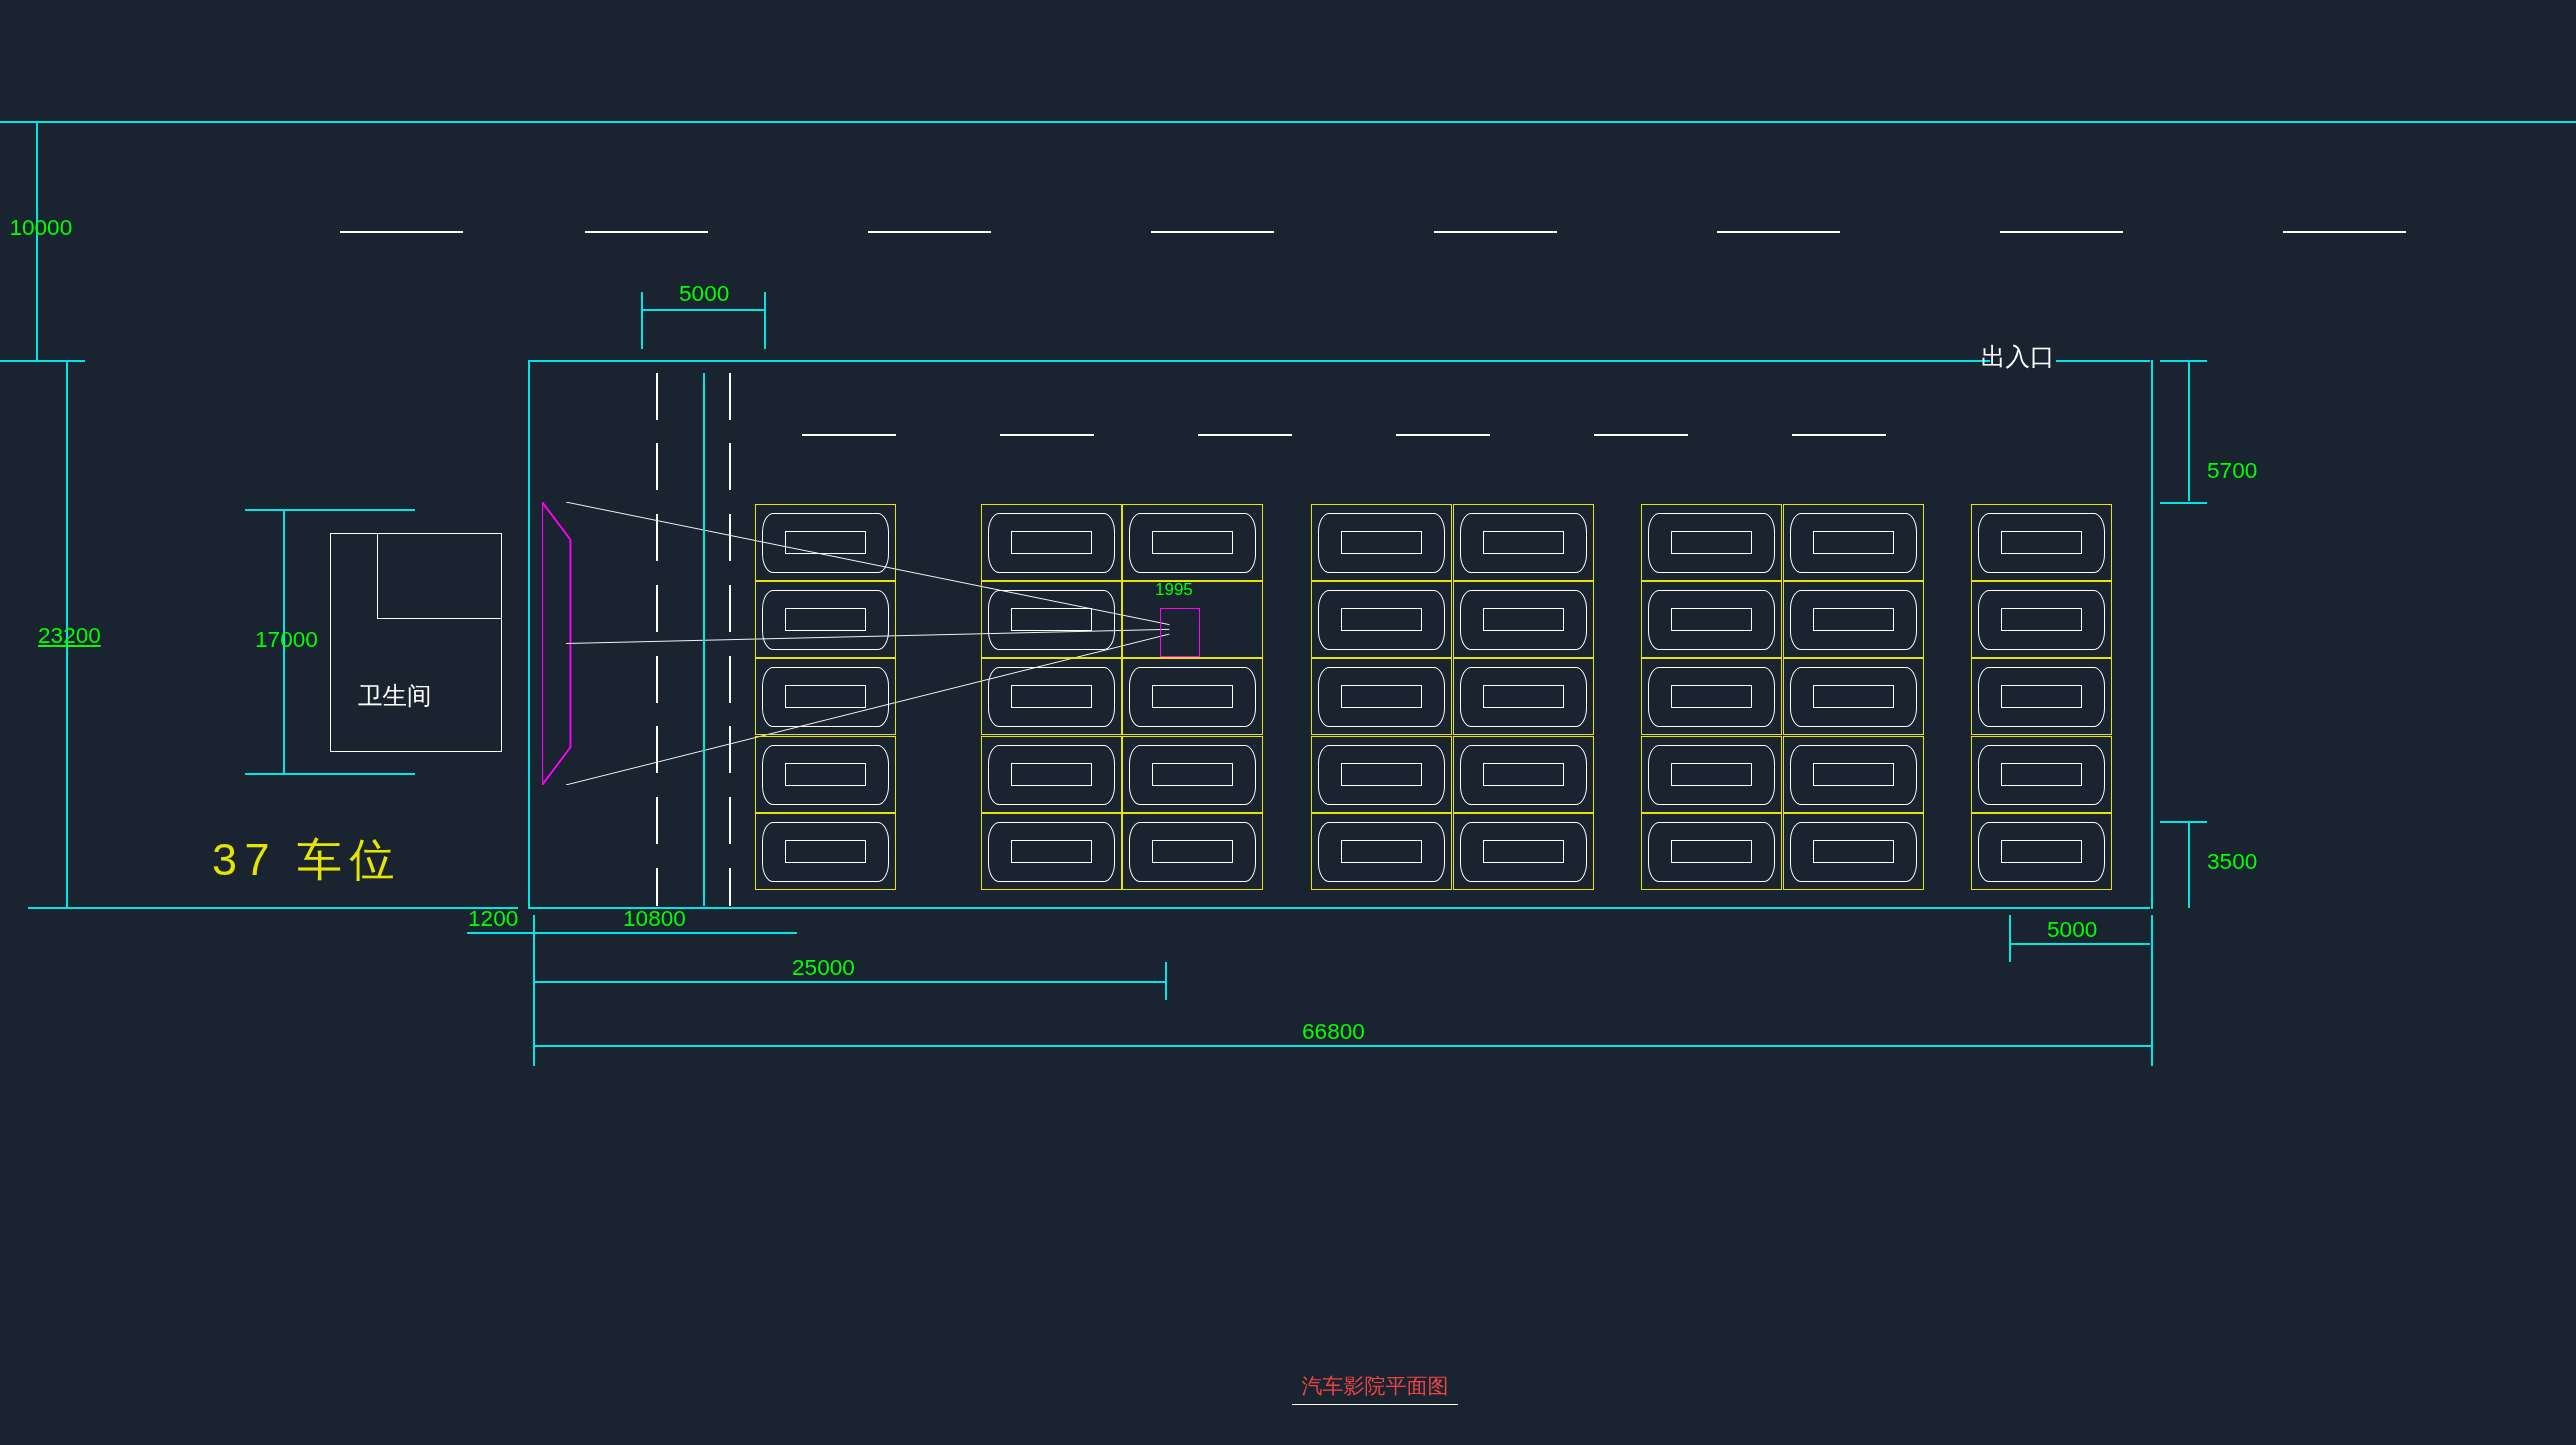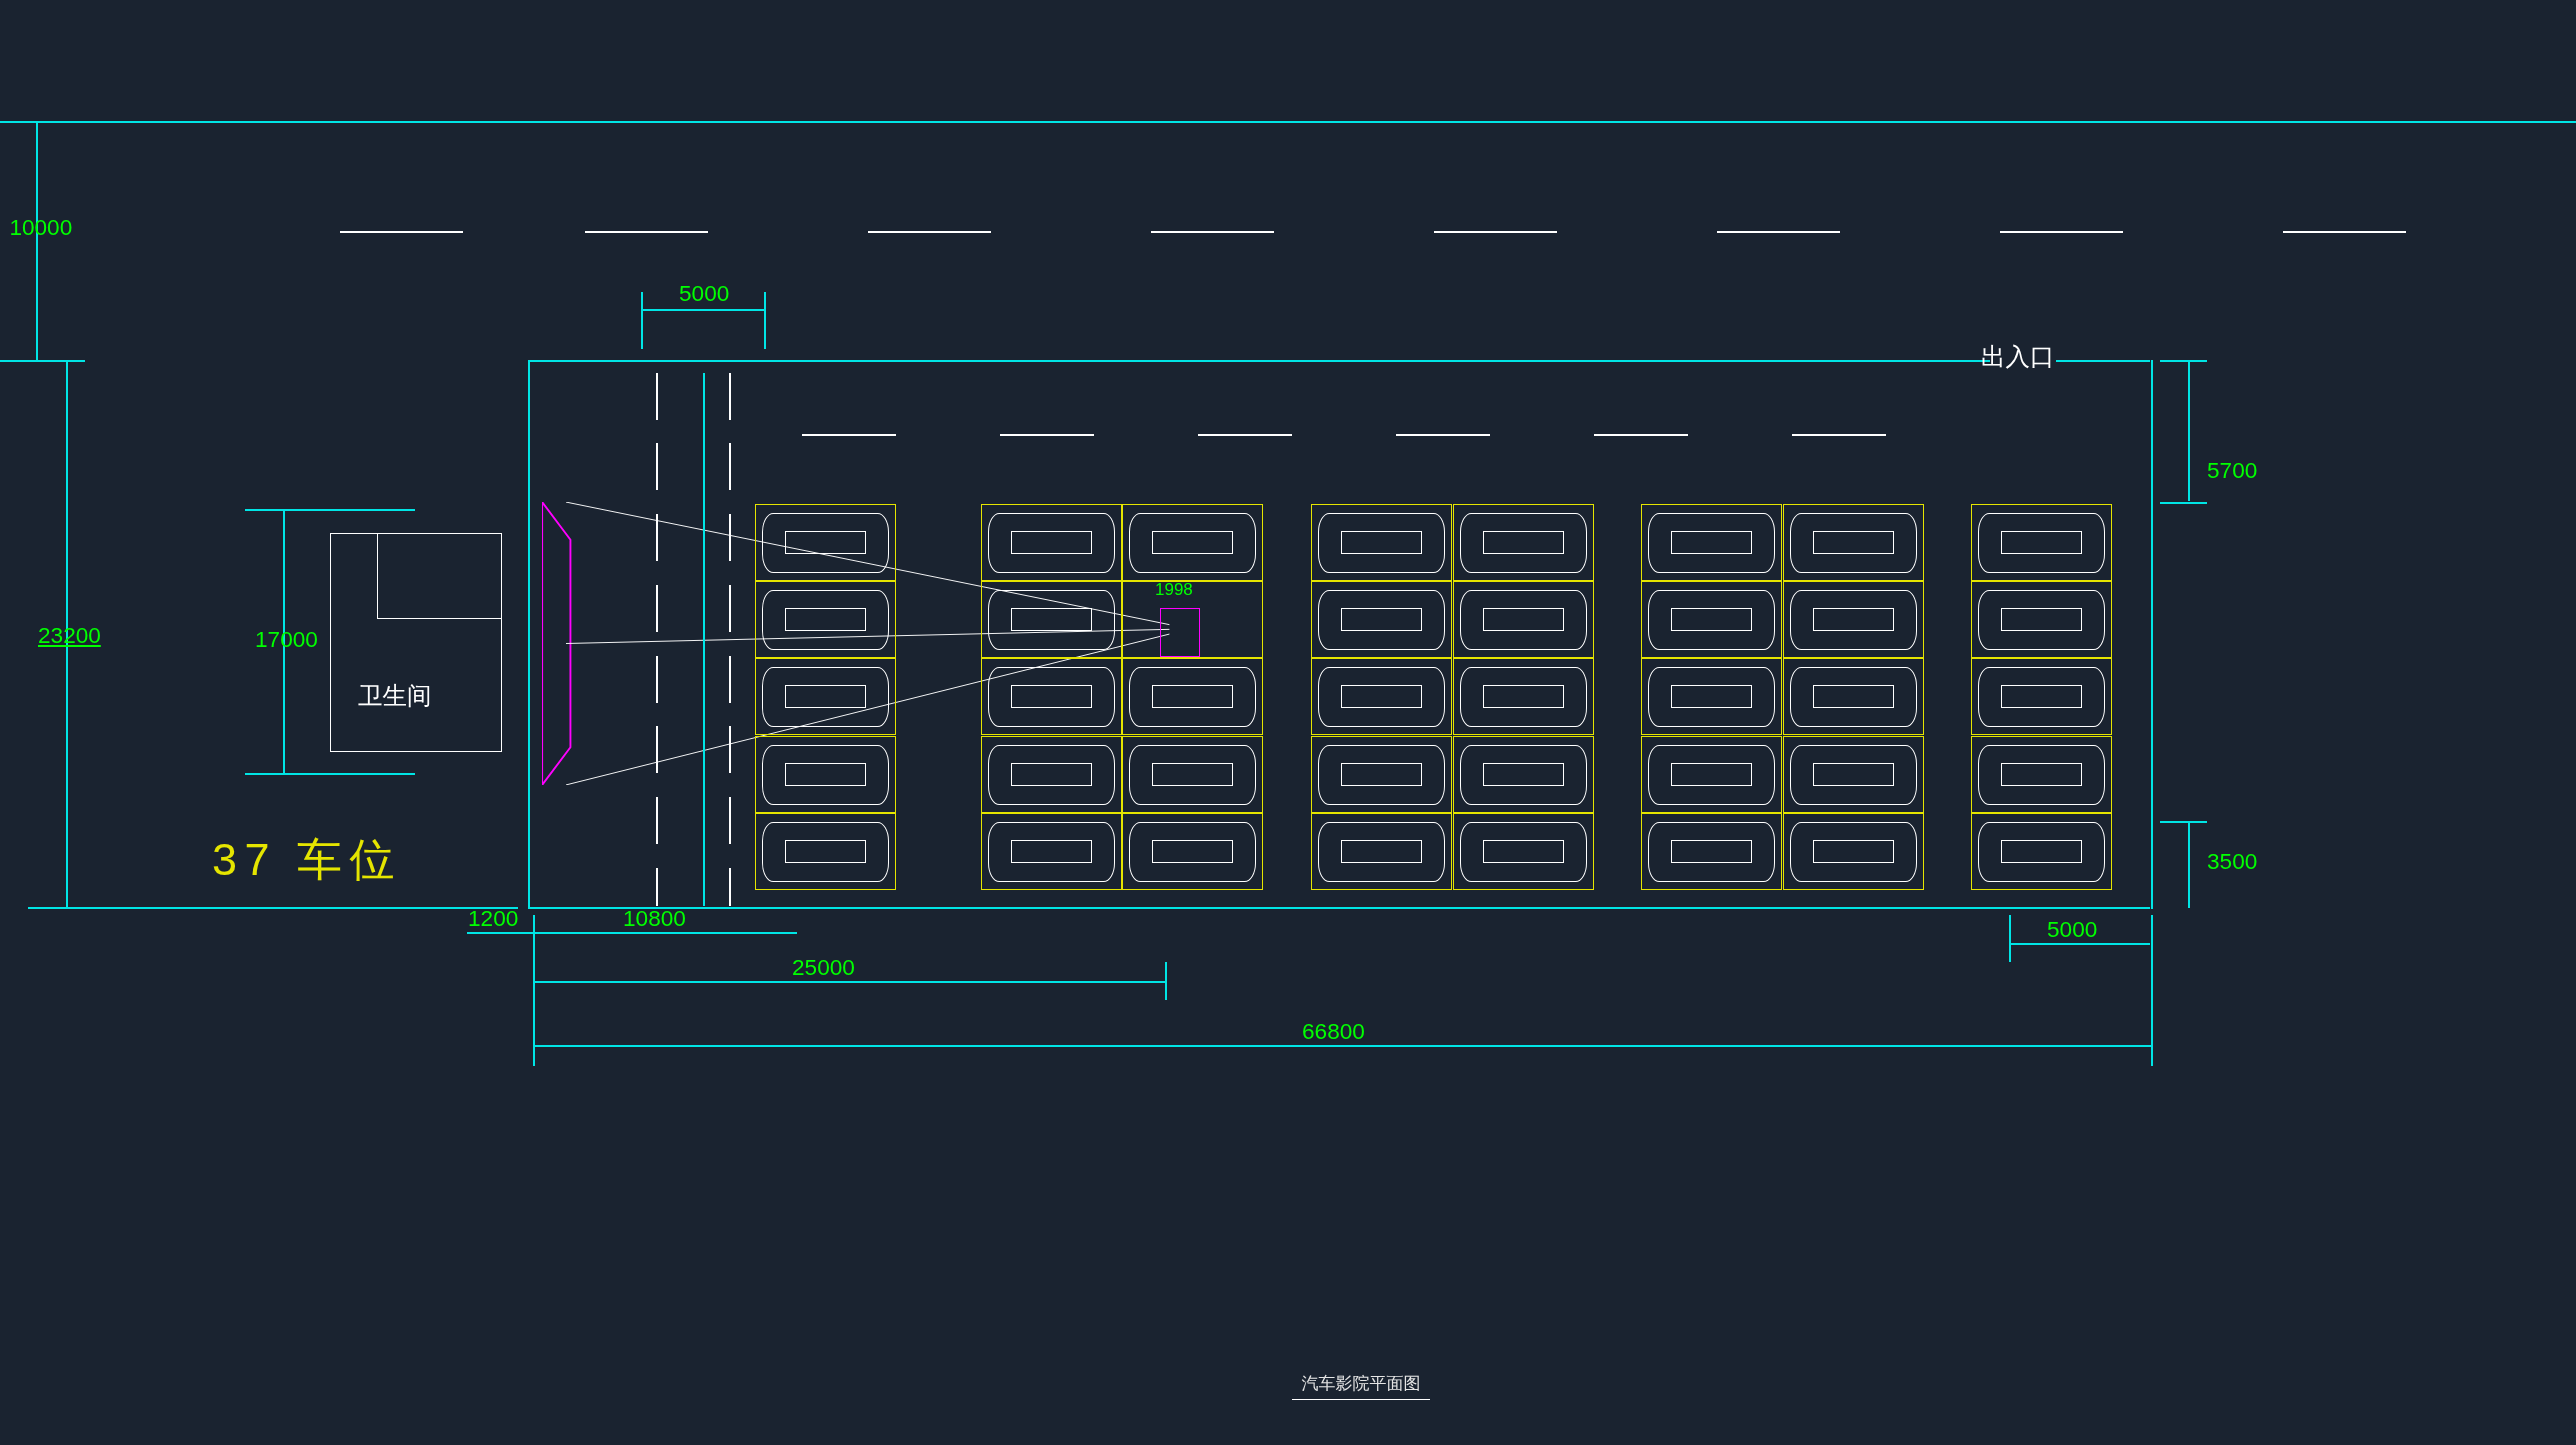--- a/index.html
+++ b/index.html
@@ -7,21 +7,21 @@
   .cyan-line{position:absolute;background:#00e5e5;}
   .white-line{position:absolute;background:#fff;}
   .dim-text{position:absolute;color:#00ff00;font-size:22.6px;}
   .white-text{position:absolute;color:#fff;font-size:19px;text-align:center;}
   .big-green{position:absolute;color:#e5e500;font-size:45px;letter-spacing:7.5px;}
   .dash{position:absolute;background:#fff;height:1.9px;}
   .car-slot{position:absolute;border:0.9px solid #e5e500;box-sizing:border-box;}
   .car{position:absolute;left:5.7px;right:5.7px;top:7.5px;bottom:7.5px;border:0.9px solid #fff;border-radius:11.3px 11.3px 11.3px 11.3px / 19px 19px 19px 19px;}
   .car::before{content:"";position:absolute;left:18%;right:18%;top:30%;bottom:30%;border:0.9px solid #fff;}
   .tick{position:absolute;background:#00e5e5;}
-  .title-box{position:absolute;border-bottom:1.9px solid #fff;color:#e5e5e5;font-size:17px;padding:3.8px 9.4px;}
+  .title-box{position:absolute;border-bottom:1.9px solid #fff;color:#ef4444;font-size:21px;padding:3.8px 9.4px;}
 </style>
 </head>
 <body>
 
 <div class="canvas">
 
   <div class="cyan-line" style="left:0;top:128;width:2576px;height:1.9px;top:121px;"></div>
 
   <div>
     <div class="dash" style="left:340px;top:231px;width:123px;"></div>
@@ -63,21 +63,21 @@
     <polygon points="0,0 30,40 30,260 0,300" fill="none" stroke="#ff00ff" stroke-width="2"></polygon>
   </svg>
 
   <svg style="position:absolute;left:566px;top:502px;width:660px;height:283px;" viewBox="0 0 700 300" width="660" height="283">
     <line x1="0" y1="0" x2="640" y2="130" stroke="#fff" stroke-width="1"></line>
     <line x1="0" y1="150" x2="640" y2="135" stroke="#fff" stroke-width="1"></line>
     <line x1="0" y1="300" x2="640" y2="140" stroke="#fff" stroke-width="1"></line>
   </svg>
 
   <div style="position:absolute;left:1160px;top:608px;width:38px;height:47px;border:0.9px solid #ff00ff;"></div>
-  <div class="dim-text" style="left:1155px;top:580px;font-size:17px;">1998</div>
+  <div class="dim-text" style="left:1155px;top:580px;font-size:17px;">1995</div>
 
   <div class="cyan-line" style="left:641px;top:309px;width:123px;height:1.9px;"></div>
   <div class="tick" style="left:641px;top:292px;width:1.9px;height:57px;"></div>
   <div class="tick" style="left:764px;top:292px;width:1.9px;height:57px;"></div>
   <div class="dim-text" style="left:679px;top:281px;">5000</div>
 
   <div>
     <div class="white-line" style="left:656px;top:373px;width:1.9px;height:47px;"></div>
     <div class="white-line" style="left:656px;top:443px;width:1.9px;height:47px;"></div>
     <div class="white-line" style="left:656px;top:514px;width:1.9px;height:47px;"></div>

